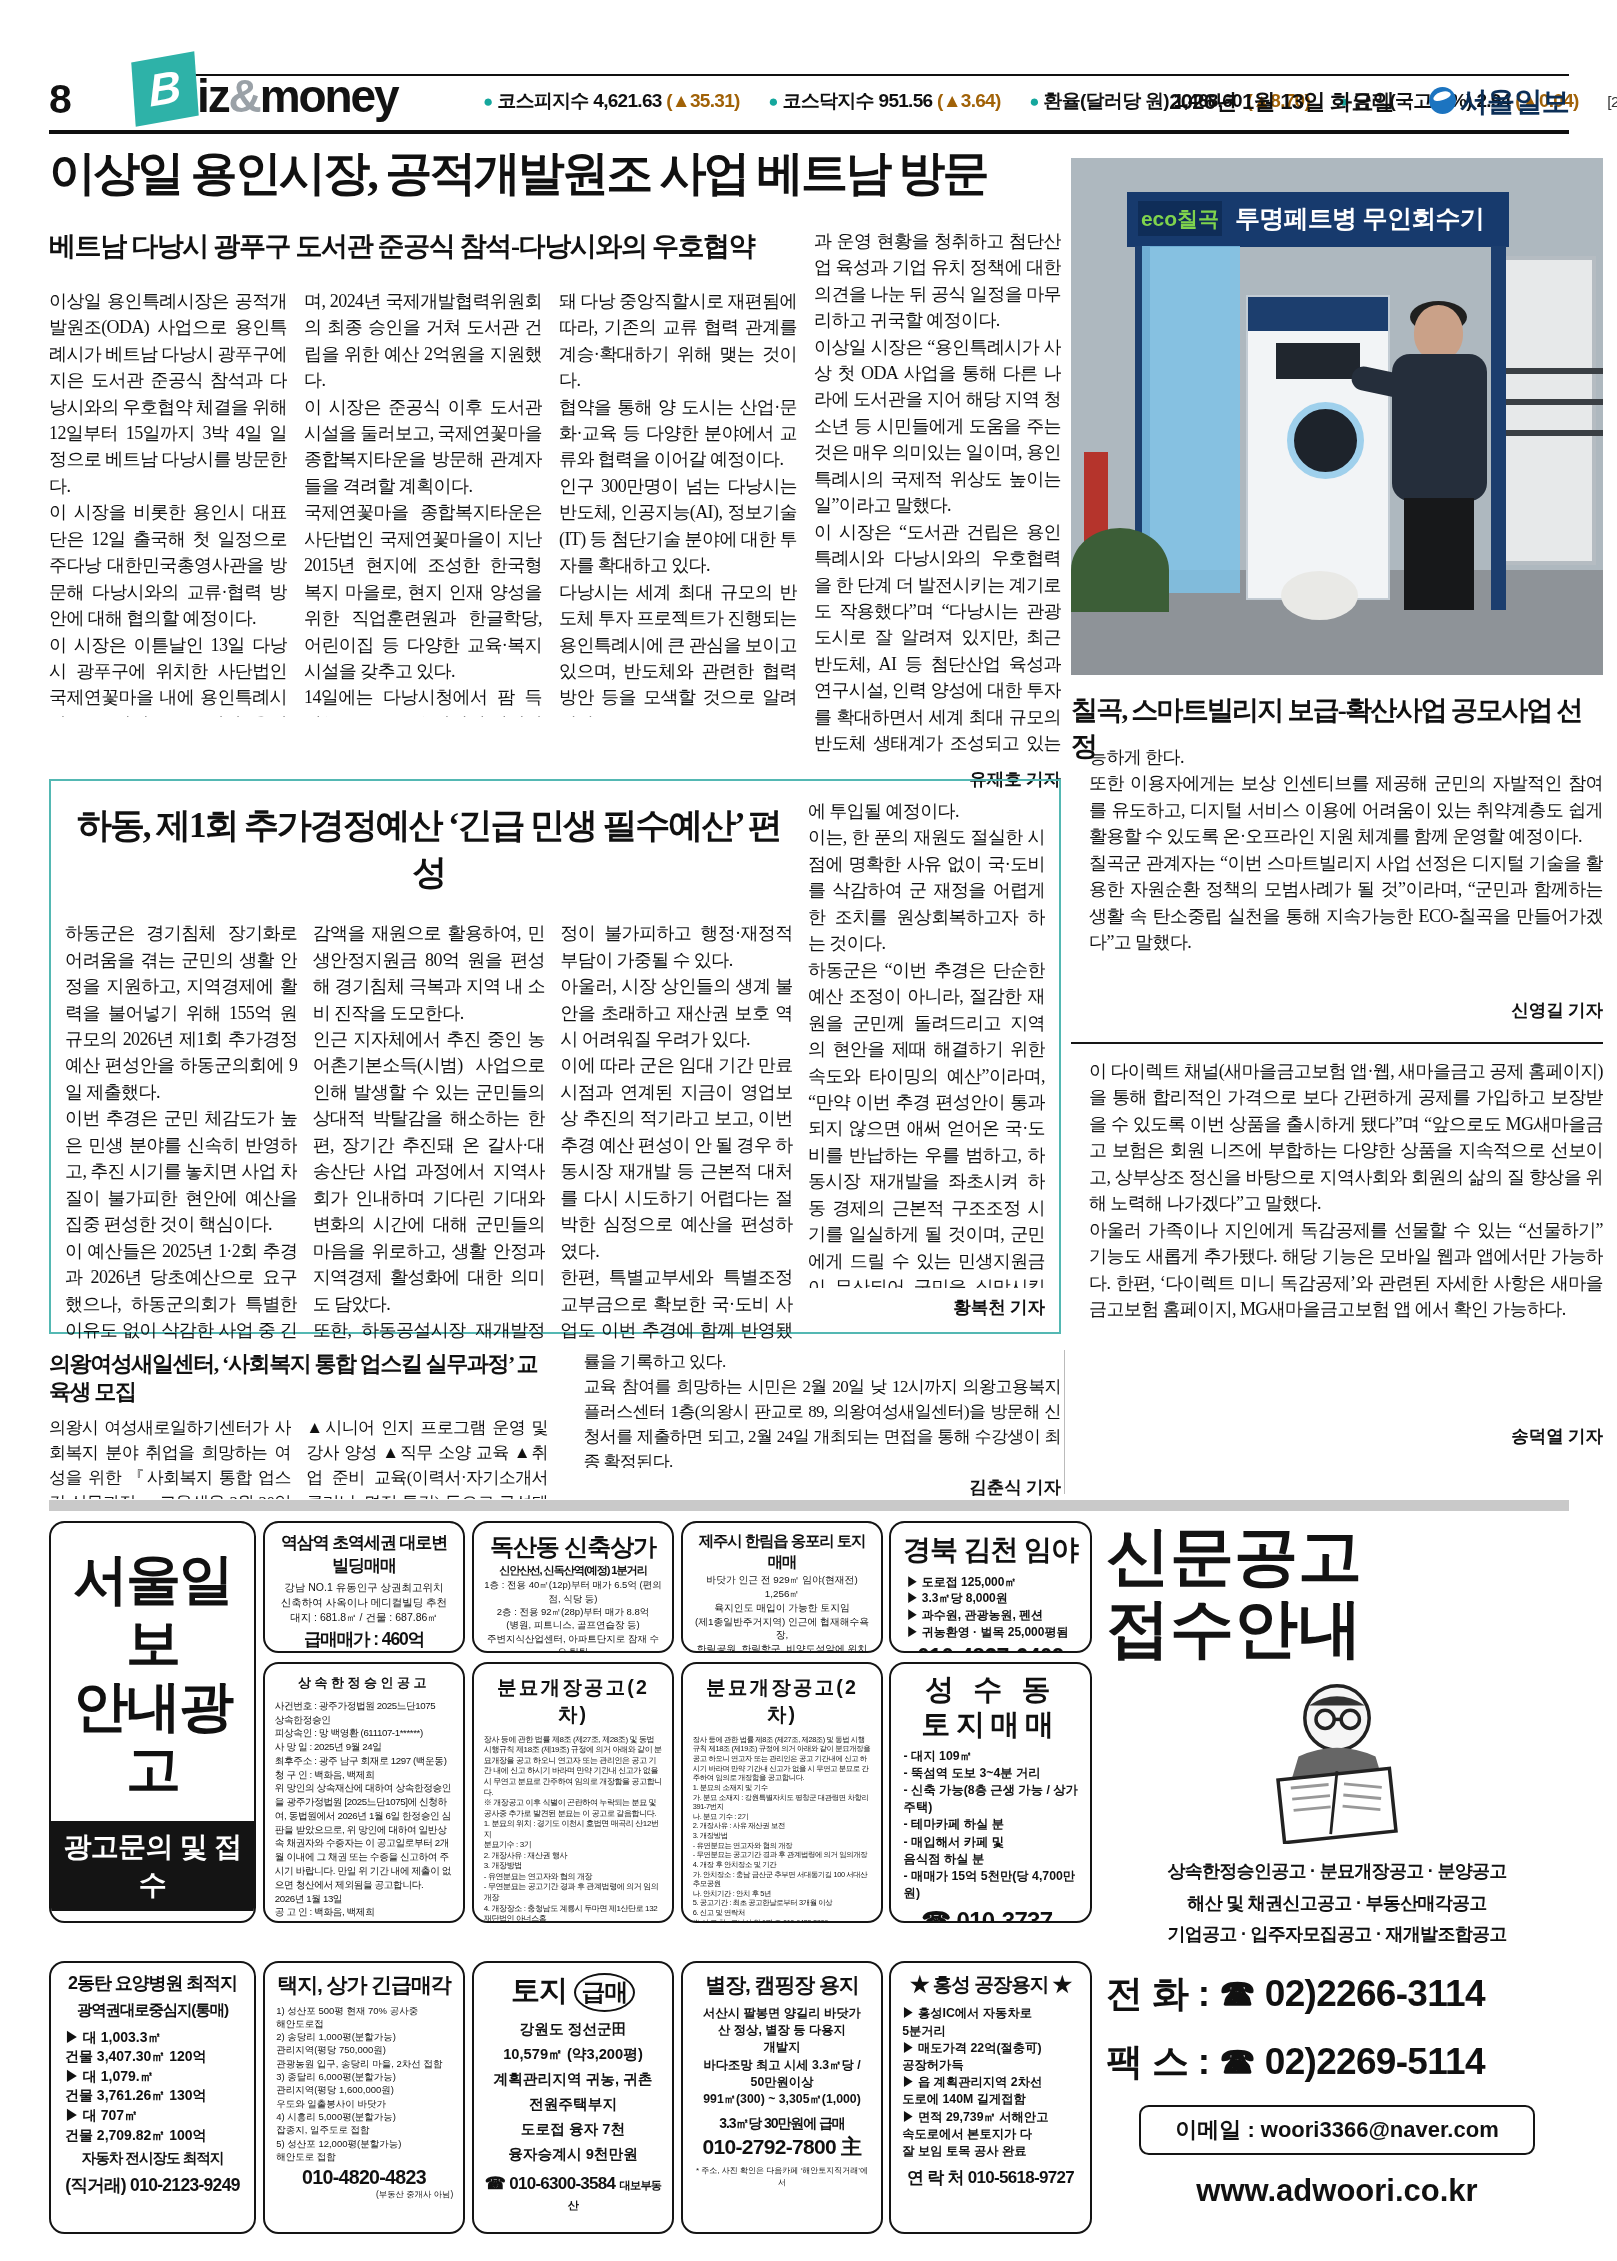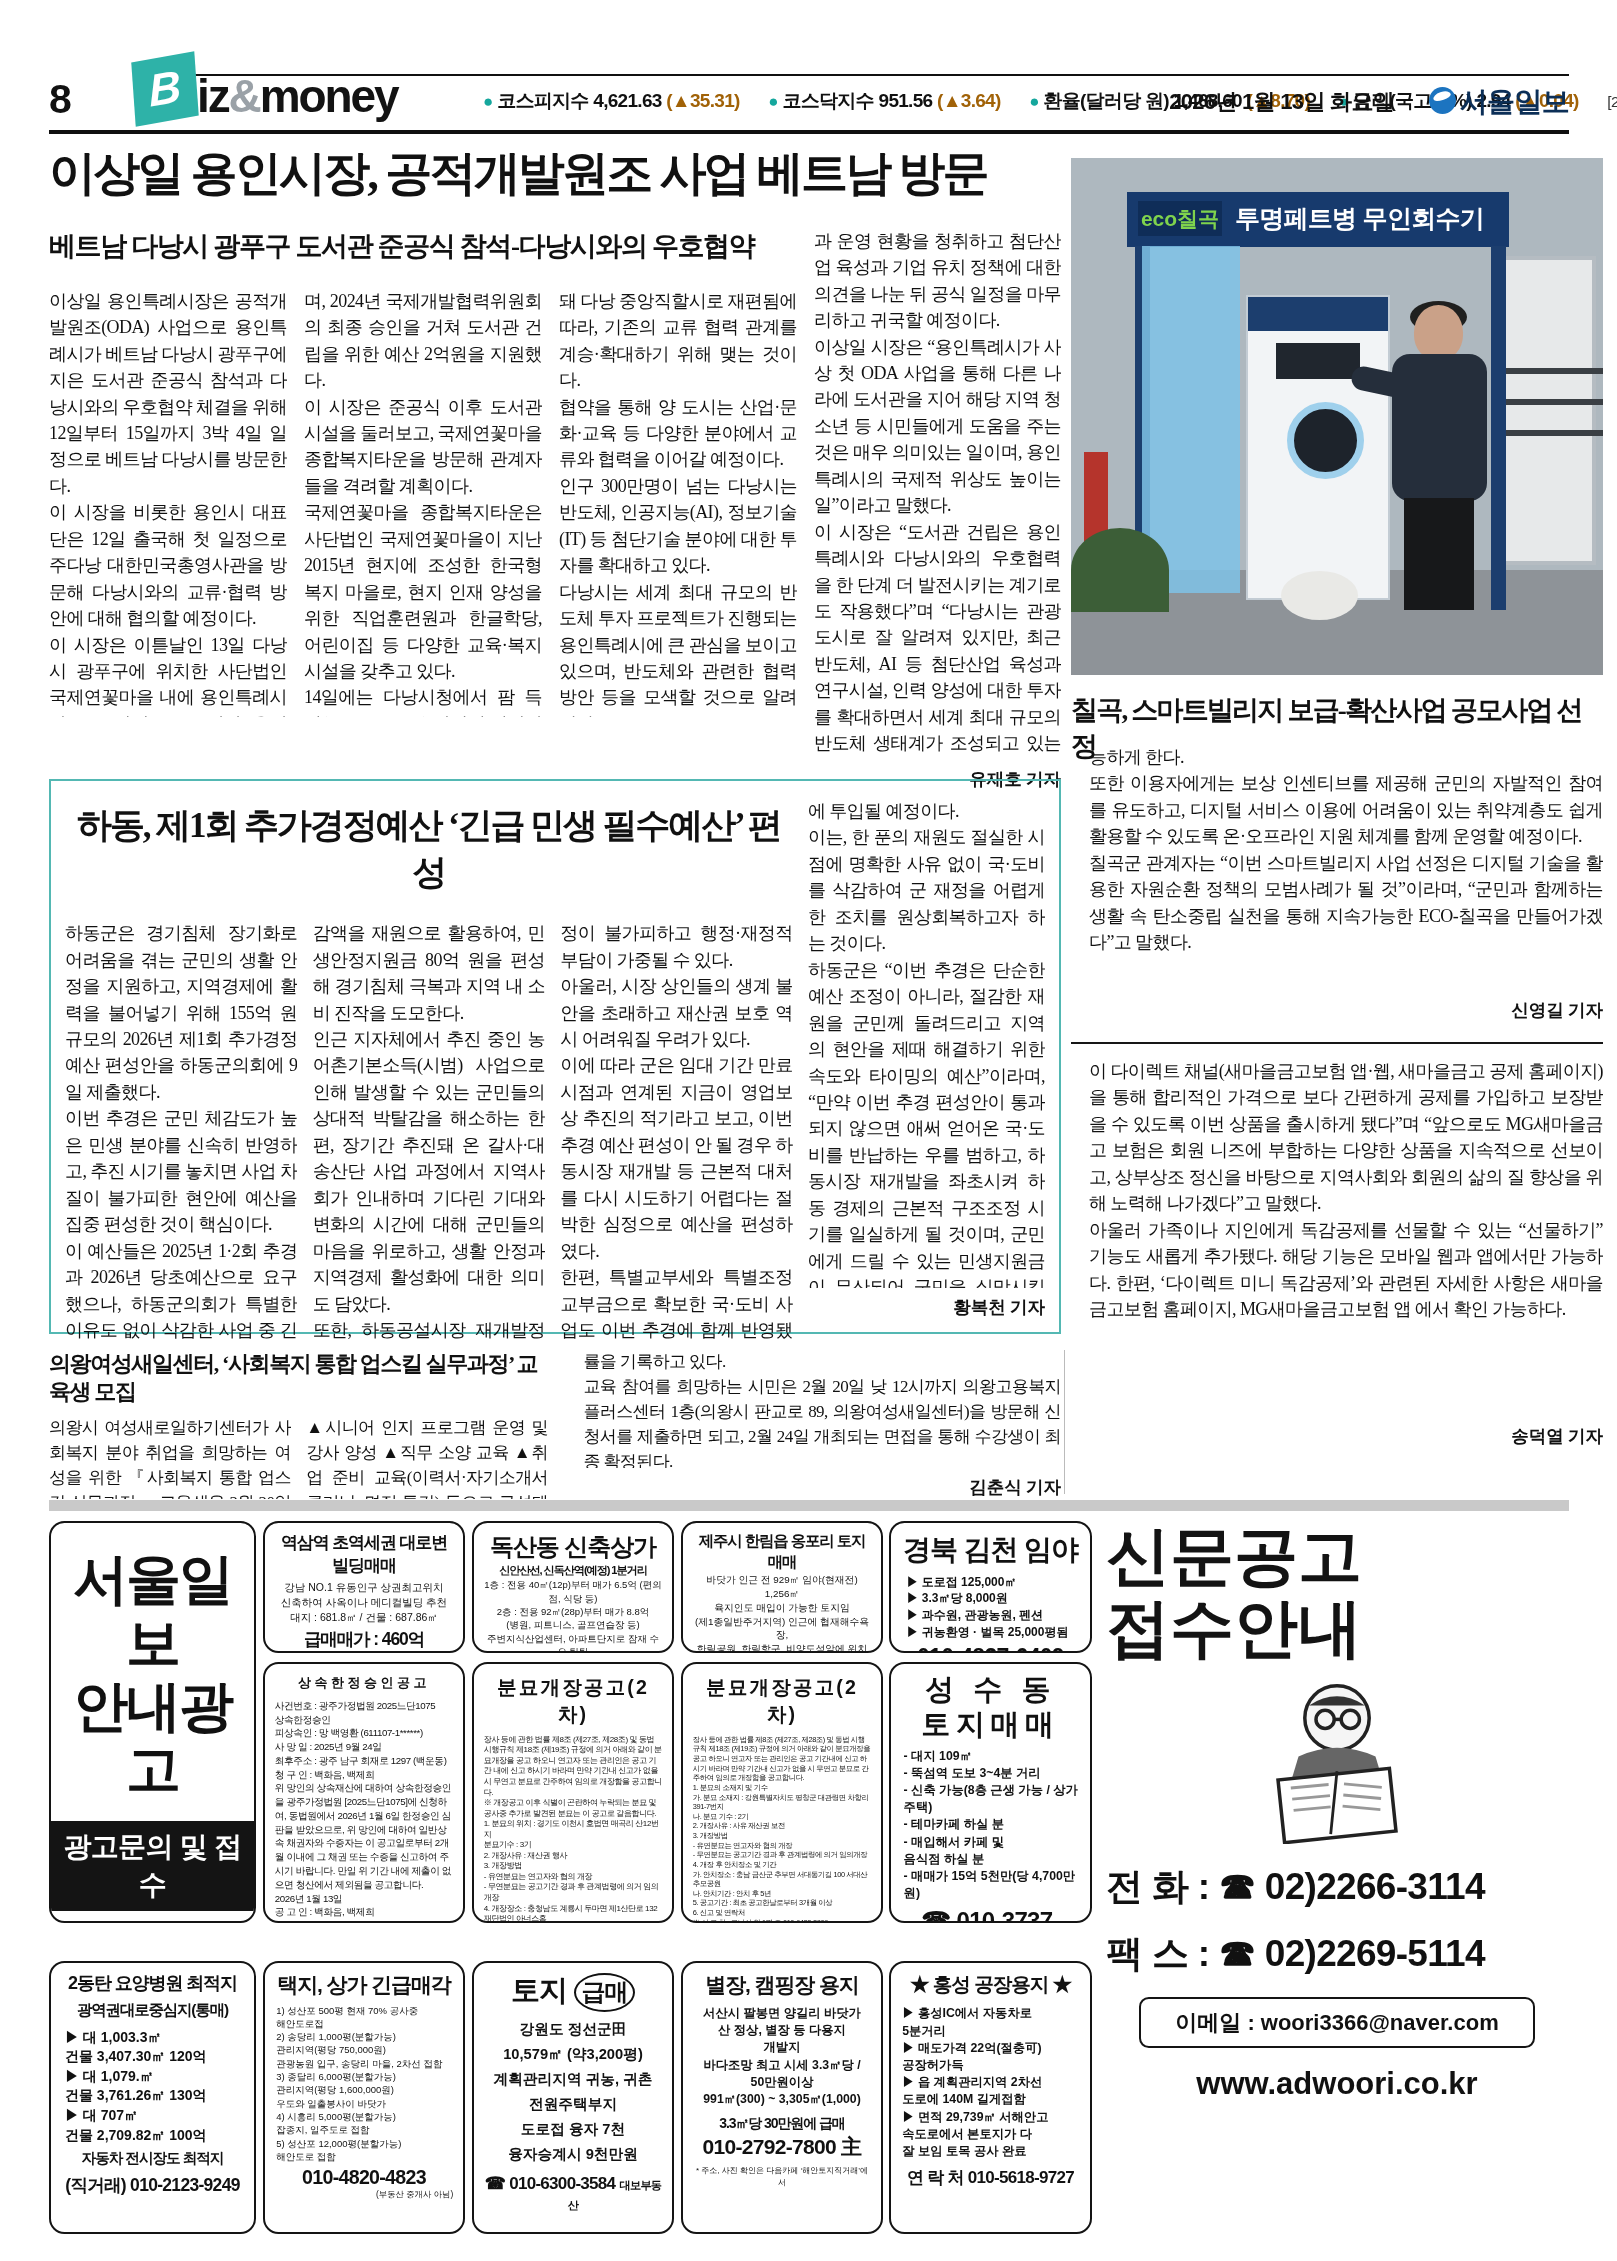--- a/index.html
+++ b/index.html
@@ -467,20 +467,23 @@
         <path d="M95 125 q55 -25 110 0 l18 60 h-146 z" fill="#666"></path>
         <rect x="70" y="150" width="160" height="90" fill="#fff" stroke="#222" stroke-width="5" transform="rotate(-6 150 195)"></rect>
         <line x1="150" y1="146" x2="141" y2="236" stroke="#222" stroke-width="4"></line>
         <line x1="84" y1="170" x2="138" y2="165" stroke="#999" stroke-width="4"></line>
         <line x1="86" y1="186" x2="140" y2="181" stroke="#999" stroke-width="4"></line>
         <line x1="88" y1="202" x2="141" y2="197" stroke="#999" stroke-width="4"></line>
         <line x1="160" y1="164" x2="214" y2="169" stroke="#999" stroke-width="4"></line>
         <line x1="159" y1="180" x2="213" y2="185" stroke="#999" stroke-width="4"></line>
         <line x1="158" y1="196" x2="212" y2="201" stroke="#999" stroke-width="4"></line>
       </svg>
+      <div class="ra-list ad-body">상속한정승인공고 · 분묘개장공고 · 분양공고
+해산 및 채권신고공고 · 부동산매각공고
+기업공고 · 입주자모집공고 · 재개발조합공고</div>
       <div class="ra-tel">전 화 : ☎ 02)2266-3114</div>
       <div class="ra-tel">팩 스 : ☎ 02)2269-5114</div>
       <div class="ra-mailbox">이메일 : woori3366@naver.com</div>
       <div class="ra-site">www.adwoori.co.kr</div>
     </div>
   </div>
 
 </div>
 
 

